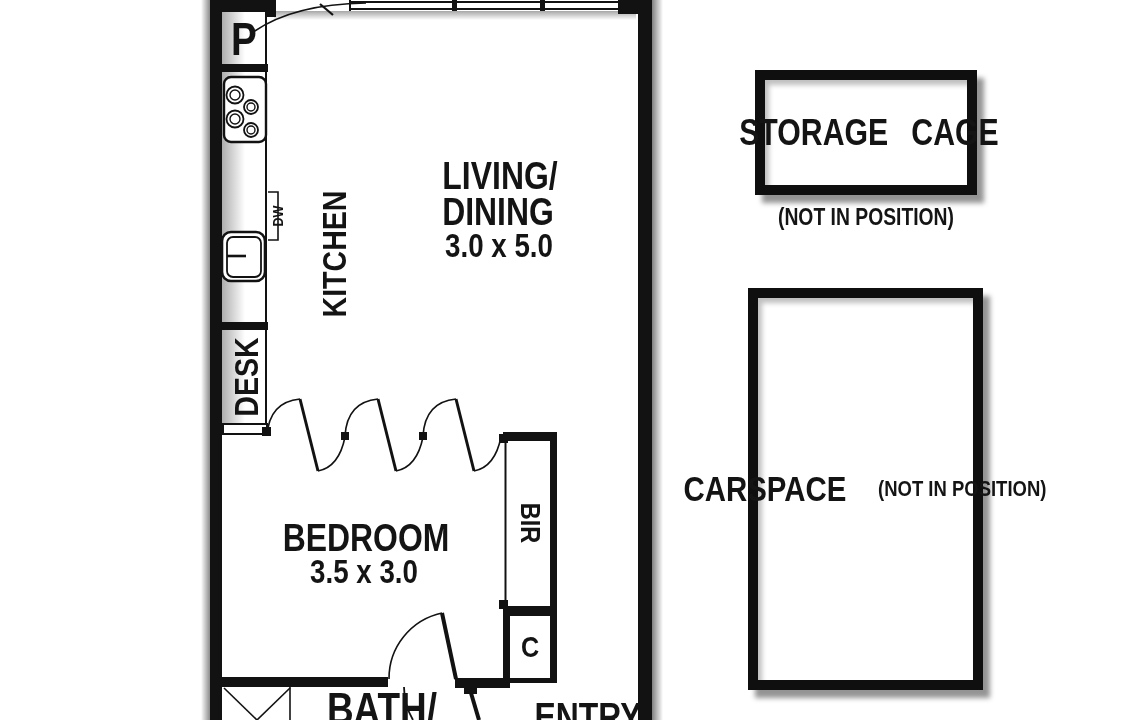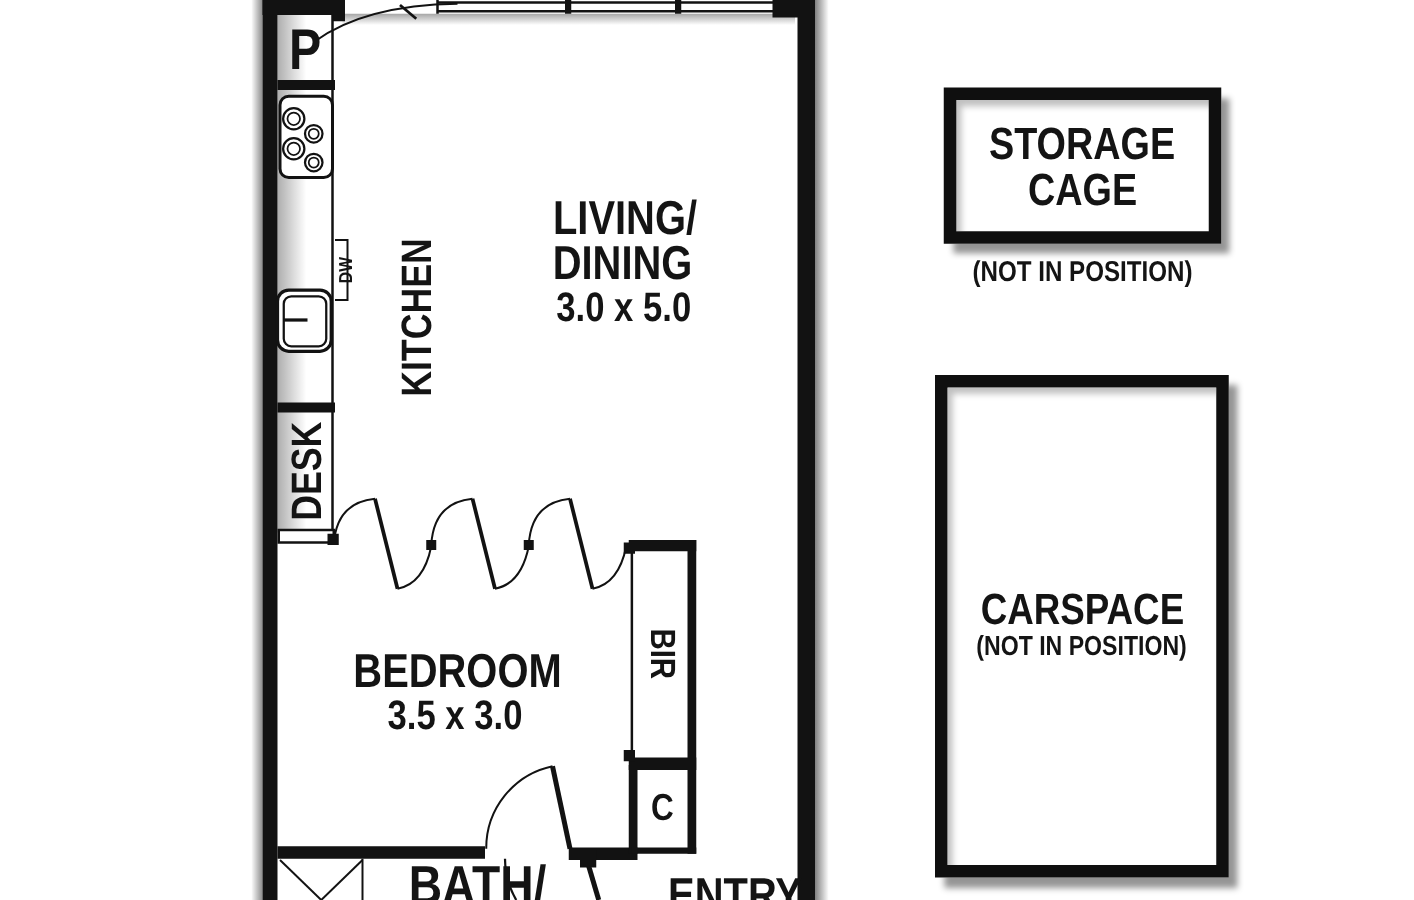--- a/index.html
+++ b/index.html
@@ -10,21 +10,21 @@
   svg{position:absolute;left:0;top:0;}
   .lbl{
     position:absolute;font-weight:bold;white-space:nowrap;color:#141414;
     transform:translate(-50%,-50%) scaleX(0.84);
   }
   .lbl.rot-ccw{transform:translate(-50%,-50%) rotate(-90deg) scaleX(0.84);}
   .lbl.rot-cw{transform:translate(-50%,-50%) rotate(90deg) scaleX(0.84);}
   .annex-box{
     position:absolute;background:#fff;border:10px solid #0f0f0f;
     box-shadow:7px 8px 5px rgba(0,0,0,0.42), inset 4px 5px 5px rgba(0,0,0,0.25);
-    display:flex;flex-direction:column;align-items:center;justify-content:center;
+    display:flex;align-items:center;justify-content:center;
     text-align:center;
   }
   .annex-line{font-weight:bold;transform:scaleX(0.84);white-space:nowrap;}
 </style>
 </head>
 <body>
 
 <div class="canvas">
 
   <svg width="1131" height="720" viewBox="0 0 1131 720">
@@ -164,18 +164,18 @@
 
   <div class="lbl" style="left:382px;top:709px;font-size:44px;">BATH/</div>
   <div class="lbl" style="left:588px;top:717px;font-size:38px;">ENTRY</div>
 
   <div class="annex-box" style="left:755px;top:70px;width:202px;height:105px;">
     <div class="annex-line" style="font-size:36px;line-height:37px;">STORAGE</div>
     <div class="annex-line" style="font-size:36px;line-height:37px;">CAGE</div>
   </div>
   <div class="lbl" style="left:866px;top:217px;font-size:23px;">(NOT IN POSITION)</div>
 
-  <div class="annex-box" style="left:748px;top:300px;width:215px;height:382px;">
+  <div class="annex-box" style="left:748px;top:288px;width:215px;height:382px;">
     <div class="annex-line" style="font-size:35px;line-height:32px;">CARSPACE</div>
     <div class="annex-line" style="font-size:22px;line-height:26px;">(NOT IN POSITION)</div>
   </div>
 
 </div>
 
 </body></html>

